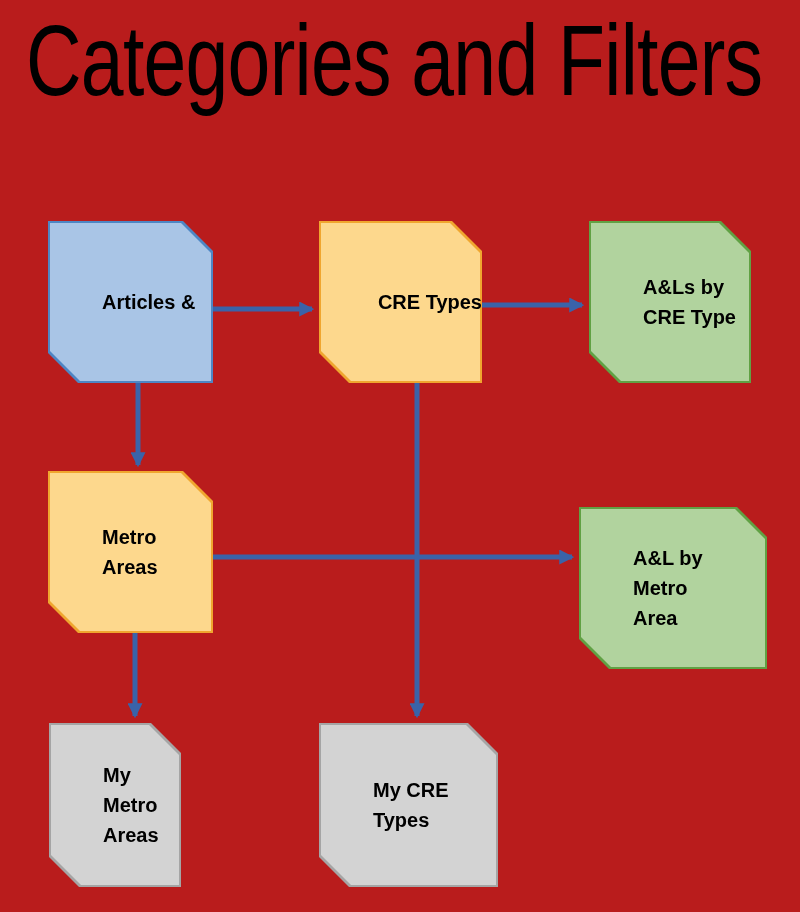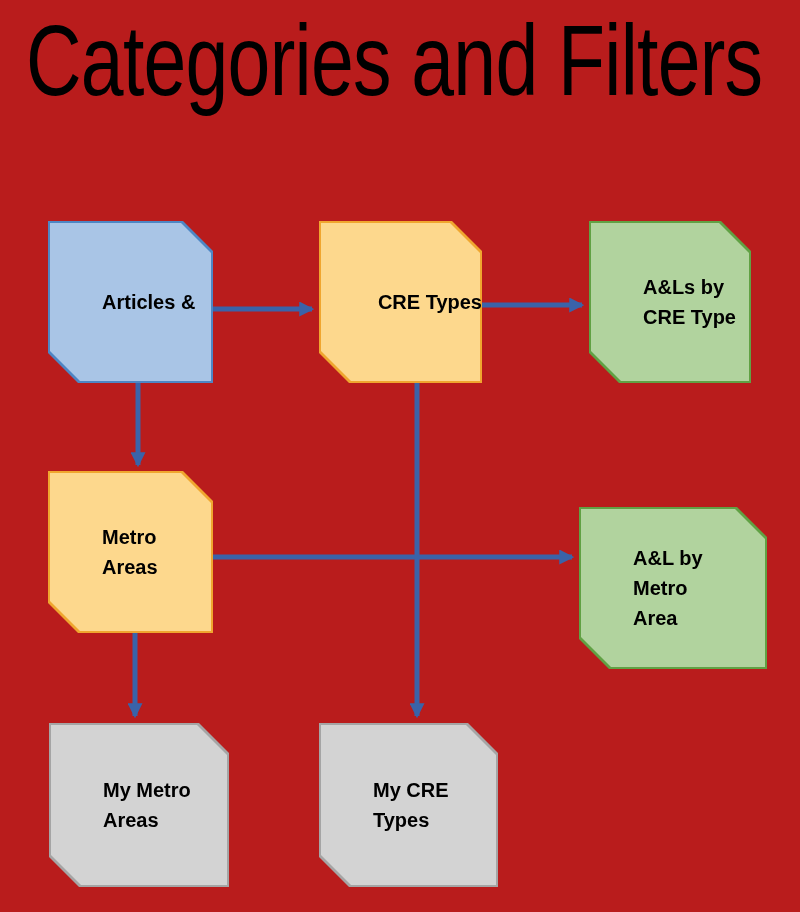--- a/index.html
+++ b/index.html
@@ -121,21 +121,21 @@
   <div class="node green" style="left:579px; top:471px; width:188px; height:162px;margin-top:36px;">
     <div class="shape outer"></div>
     <div class="shape inner"></div>
     <div class="label">
       <div>A&amp;L by</div>
       <div>Metro</div>
       <div>Area</div>
     </div>
   </div>
 
-  <div class="node gray" style="left:49px; top:723px; width:180px; height:164px;">
+  <div class="node gray" style="left:49px; top:723px; width:132px; height:164px;">
     <div class="shape outer"></div>
     <div class="shape inner"></div>
     <div class="label">
       <div>My Metro</div>
       <div>Areas</div>
     </div>
   </div>
 
   <div class="node gray" style="left:319px; top:723px; width:163px; height:164px;padding-left:16px;">
     <div class="shape outer"></div>

